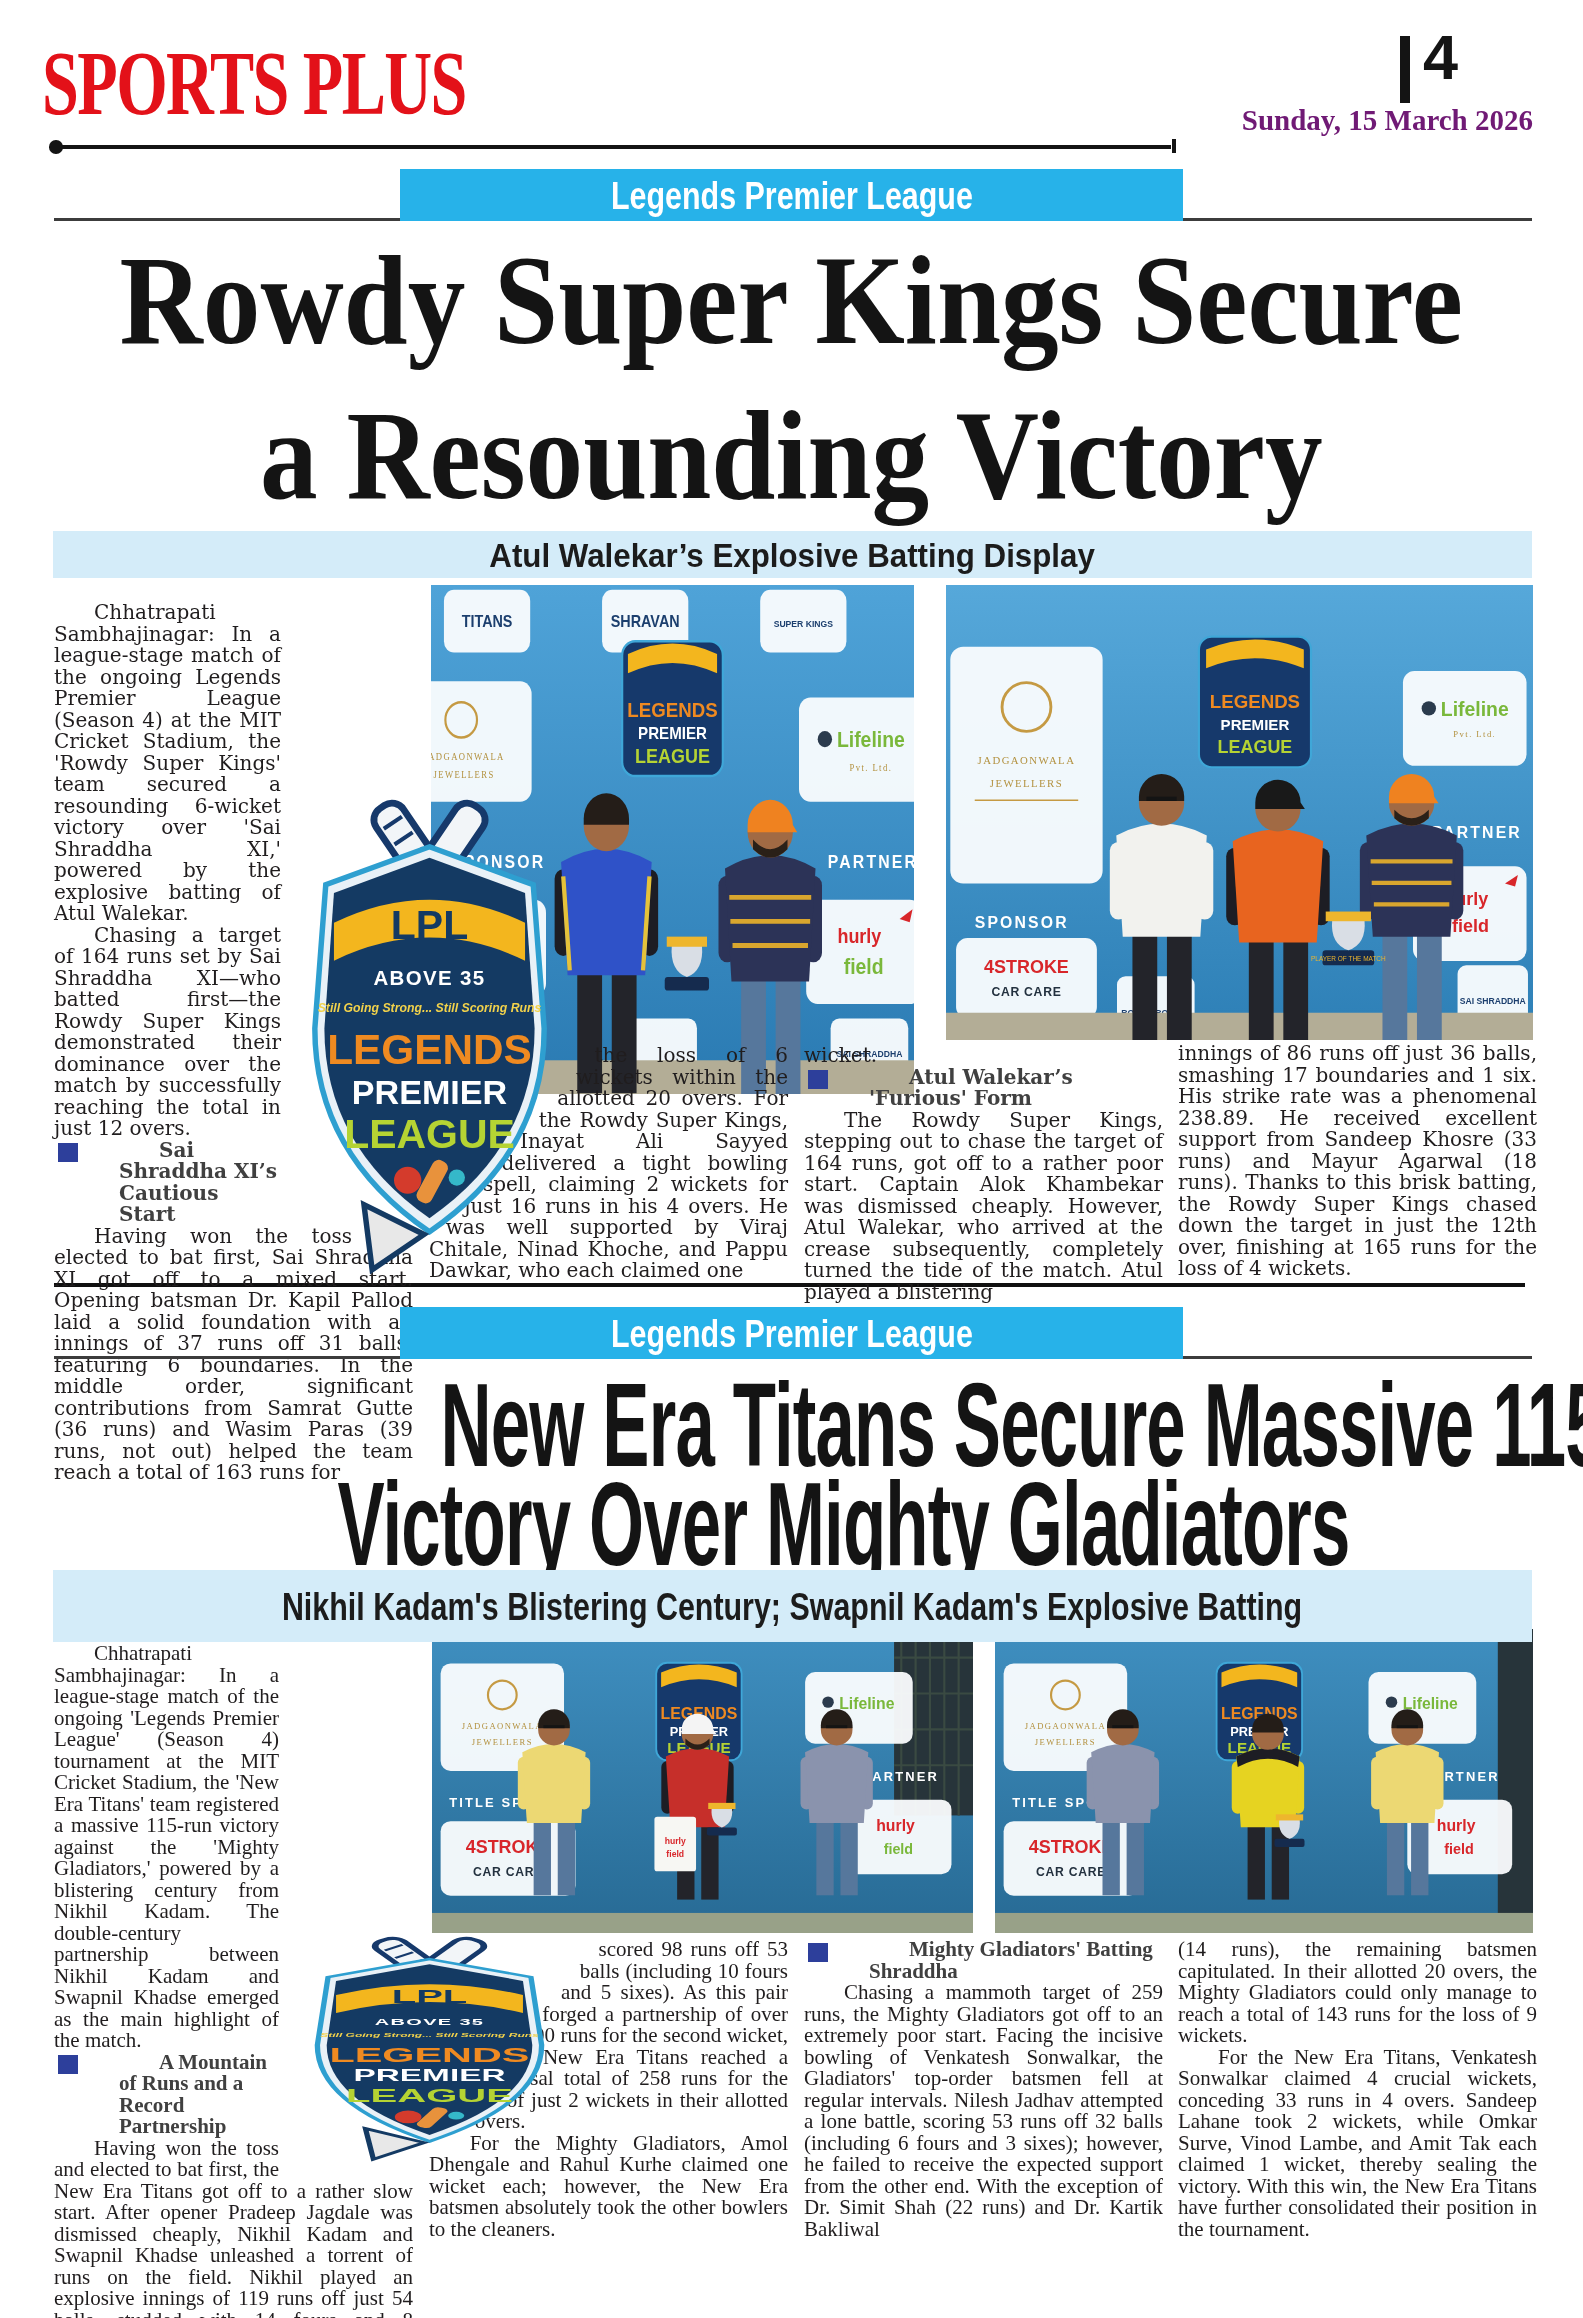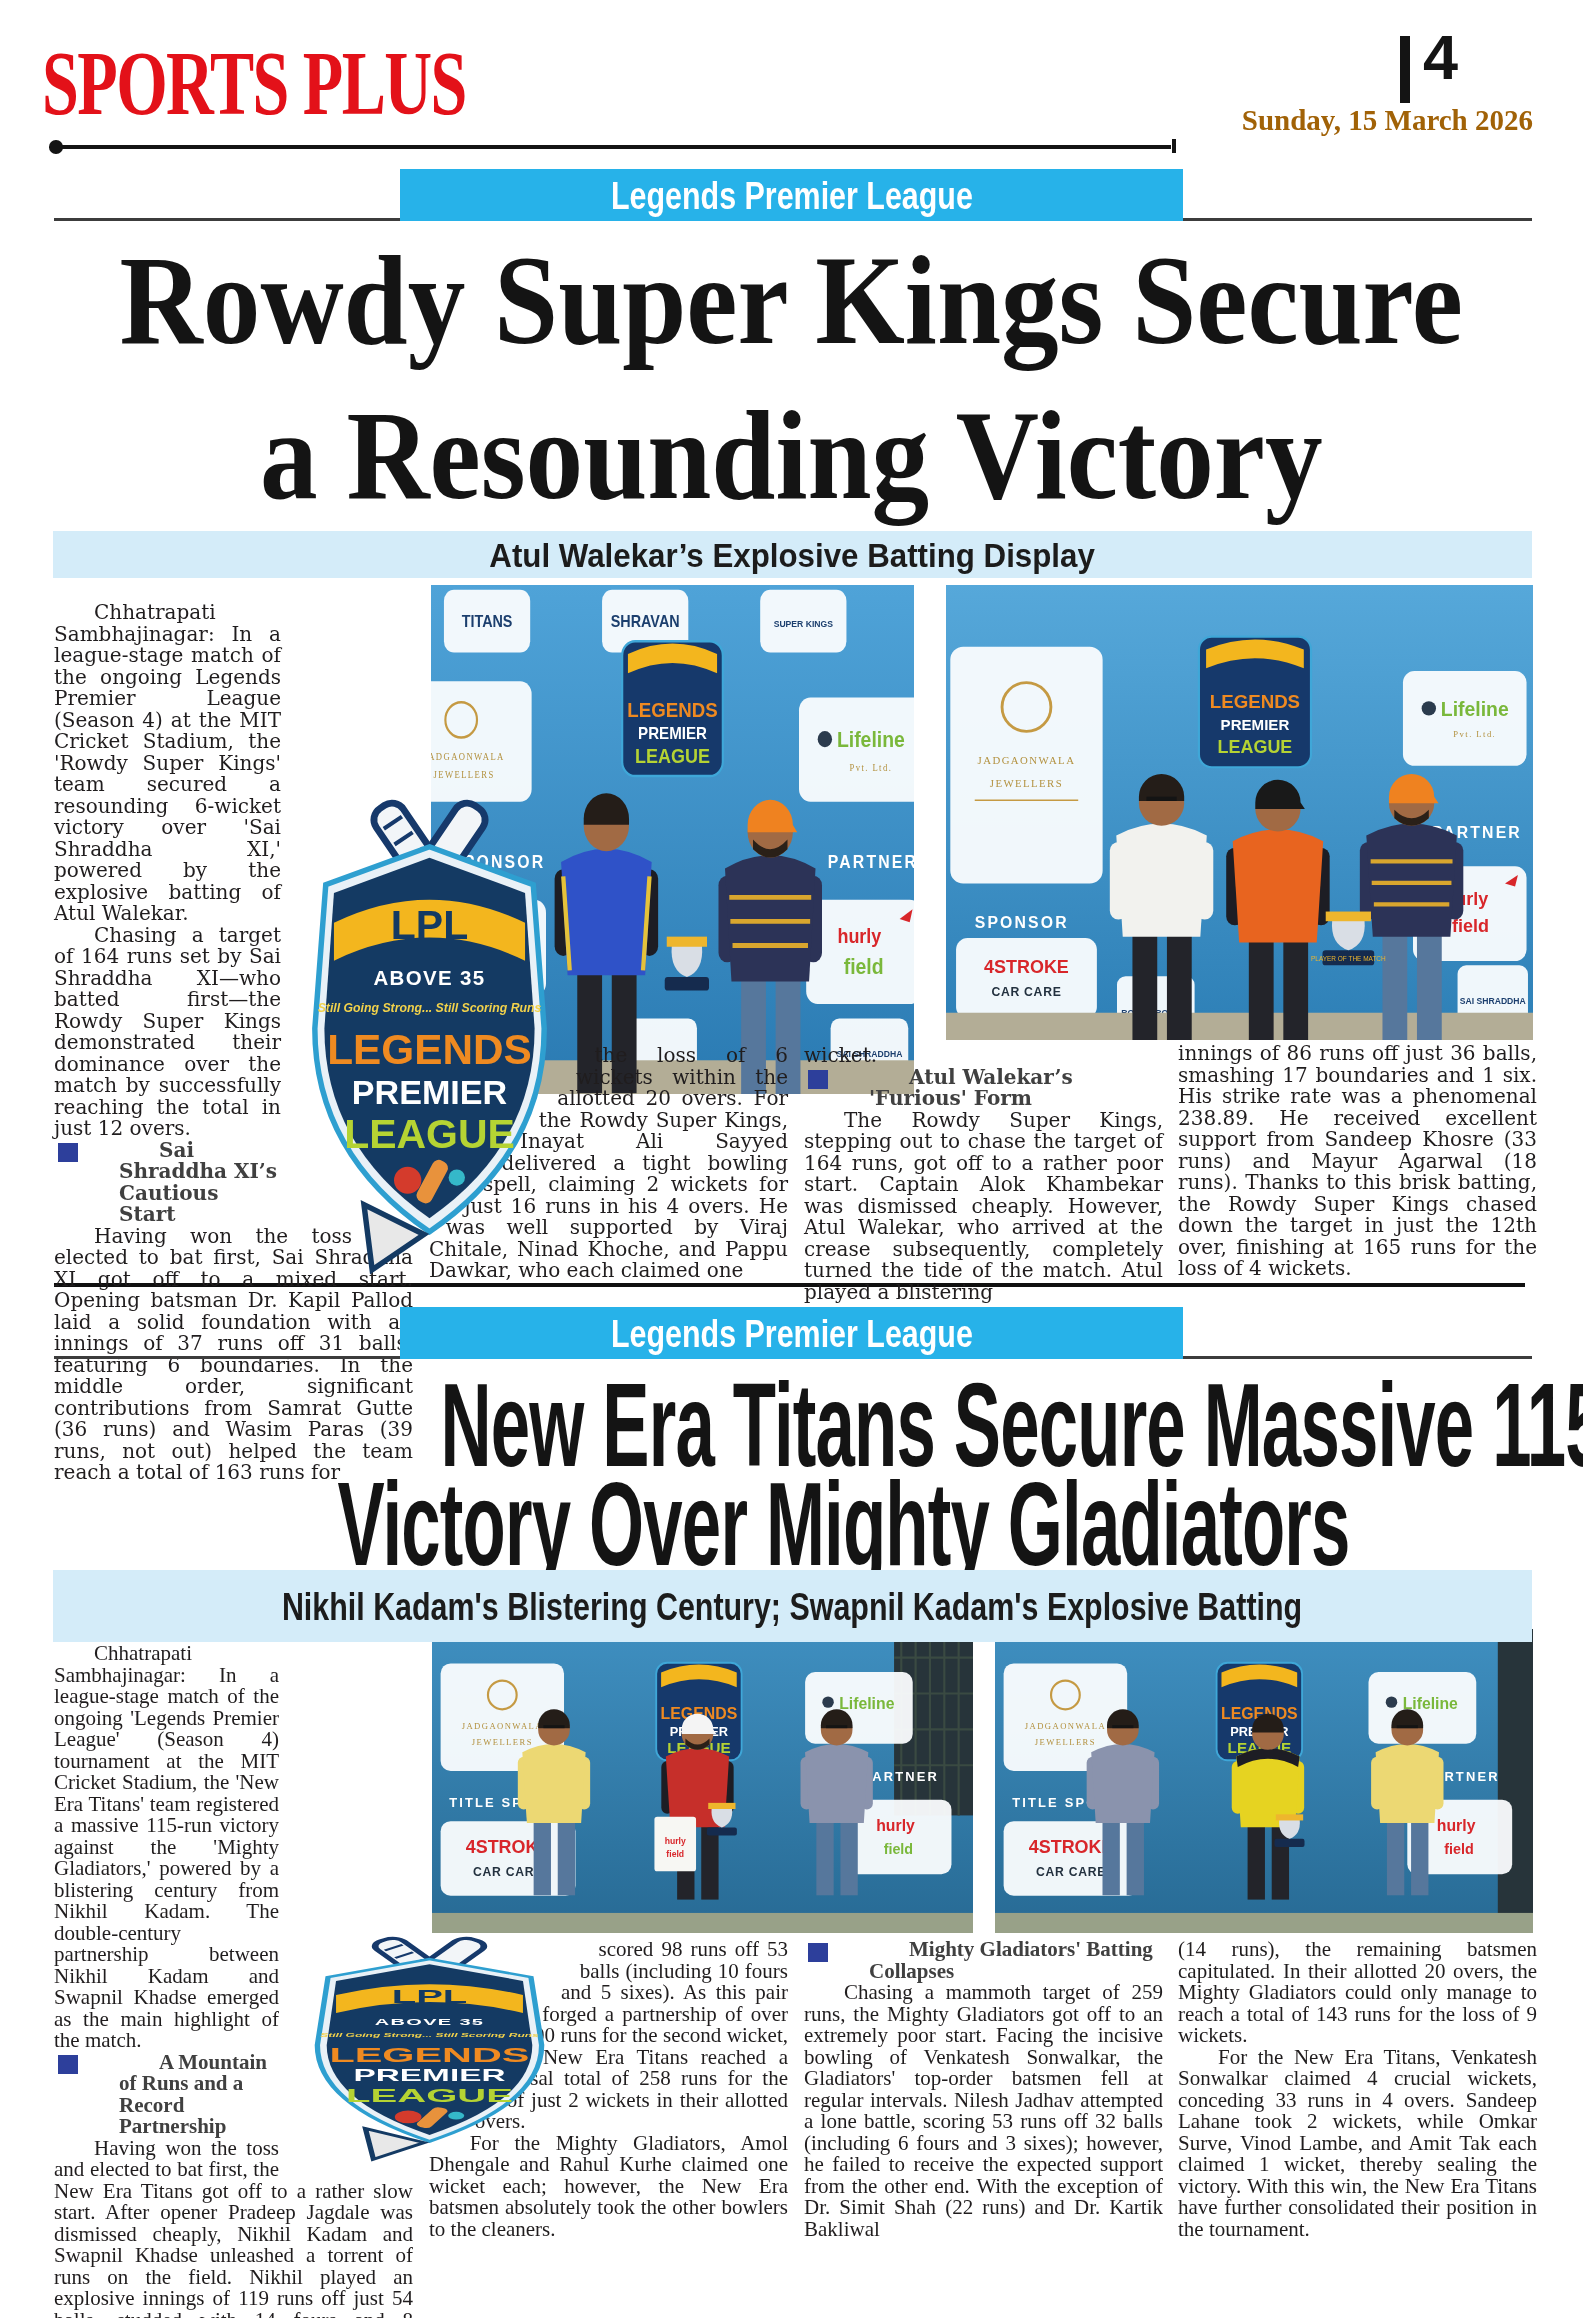--- a/index.html
+++ b/index.html
@@ -4,21 +4,21 @@
 <style>
   html,body{margin:0;padding:0;background:#888;}
   .page{position:relative;width:1583px;height:2319px;background:#ffffff;overflow:hidden;
         font-family:"Liberation Serif",serif;}
 
   
   .masthead{position:absolute;left:42px;top:37px;font:bold 92px/1 "Liberation Serif",serif;
             color:#e31119;transform:scaleX(.72);transform-origin:left top;letter-spacing:-2.2px;white-space:nowrap;}
   .pageno-bar{position:absolute;left:1400px;top:36px;width:10px;height:67px;background:#141414;}
   .pageno{position:absolute;left:1423px;top:26px;font:bold 63px/1 "Liberation Sans",sans-serif;color:#141414;}
-  .dateline{position:absolute;right:50px;top:106px;font:bold 29px/1 "Liberation Serif",serif;color:#a16207;}
+  .dateline{position:absolute;right:50px;top:106px;font:bold 29px/1 "Liberation Serif",serif;color:#701a75;}
   .head-rule{position:absolute;left:57px;top:145px;width:1114px;height:3.6px;background:#141414;}
   .head-rule-dot{position:absolute;left:49px;top:140px;width:13.6px;height:13.6px;border-radius:50%;background:#141414;}
   .head-rule-tick{position:absolute;left:1172px;top:139px;width:3.6px;height:14.4px;background:#141414;}
 
   
   .kicker{position:absolute;left:400px;width:783px;height:52px;background:#27b2e9;
           display:flex;align-items:center;justify-content:center;z-index:4;}
   .kicker-1{top:169px}.kicker-2{top:1307px}
   .kicker span{font:bold 39px/1 "Liberation Sans",sans-serif;color:#ffffff;transform:scaleX(.78);white-space:nowrap;}
   .rule-thin{position:absolute;left:54px;width:1478px;height:2.9px;background:#3c3c3c;z-index:2;}
@@ -544,21 +544,21 @@
     <p>Chhatrapati Sambhajinagar: In a league-stage match of the ongoing 'Legends Premier League' (Season 4) tournament at the MIT Cricket Stadium, the 'New Era Titans' team registered a massive 115-run victory against the 'Mighty Gladiators,' powered by a blistering century from Nikhil Kadam. The double-century partnership between Nikhil Kadam and Swapnil Khadse emerged as the main highlight of the match.</p>
     <p class="subhead"><span class="bullet"></span><span>A Mountain of Runs and a Record Partnership</span></p>
     <p>Having won the toss and elected to bat first, the New Era Titans got off to a rather slow start. After opener Pradeep Jagdale was dismissed cheaply, Nikhil Kadam and Swapnil Khadse unleashed a torrent of runs on the field. Nikhil played an explosive innings of 119 runs off just 54 balls, studded with 14 fours and 8 towering sixes. He was brilliantly supported by Swapnil Khadse, who</p>
   </div>
   <div class="col body-a2 c-a2-2">
     <div style="float:left;width:158px;height:190px;margin:0 11.5px 4.3px 0;shape-outside:polygon(0 0,100% 0,0 100%);"></div>
     <p class="cont">scored 98 runs off 53 balls (including 10 fours and 5 sixes). As this pair forged a partnership of over 200 runs for the second wicket, the New Era Titans reached a colossal total of 258 runs for the loss of just 2 wickets in their allotted 20 overs.</p>
     <p>For the Mighty Gladiators, Amol Dhengale and Rahul Kurhe claimed one wicket each; however, the New Era batsmen absolutely took the other bowlers to the cleaners.</p>
   </div>
   <div class="col body-a2 c-a2-3">
-    <p class="subhead"><span class="bullet"></span><span>Mighty Gladiators' Batting Collapses</span></p>
+    <p class="subhead"><span class="bullet"></span><span>Mighty Gladiators' Batting Shraddha</span></p>
     <p>Chasing a mammoth target of 259 runs, the Mighty Gladiators got off to an extremely poor start. Facing the incisive bowling of Venkatesh Sonwalkar, the Gladiators' top-order batsmen fell at regular intervals. Nilesh Jadhav attempted a lone battle, scoring 53 runs off 32 balls (including 6 fours and 3 sixes); however, he failed to receive the expected support from the other end. With the exception of Dr. Simit Shah (22 runs) and Dr. Kartik Bakliwal</p>
   </div>
   <div class="col body-a2 c-a2-4">
     <p class="cont">(14 runs), the remaining batsmen capitulated. In their allotted 20 overs, the Mighty Gladiators could only manage to reach a total of 143 runs for the loss of 9 wickets.</p>
     <p>For the New Era Titans, Venkatesh Sonwalkar claimed 4 crucial wickets, conceding 33 runs in 4 overs. Sandeep Lahane took 2 wickets, while Omkar Surve, Vinod Lambe, and Amit Tak each claimed 1 wicket, thereby sealing the victory. With this win, the New Era Titans have further consolidated their position in the tournament.</p>
   </div>
 
   <div class="badge badge-2">
     <svg viewBox="0 0 200 360" preserveAspectRatio="none">
       <g>

